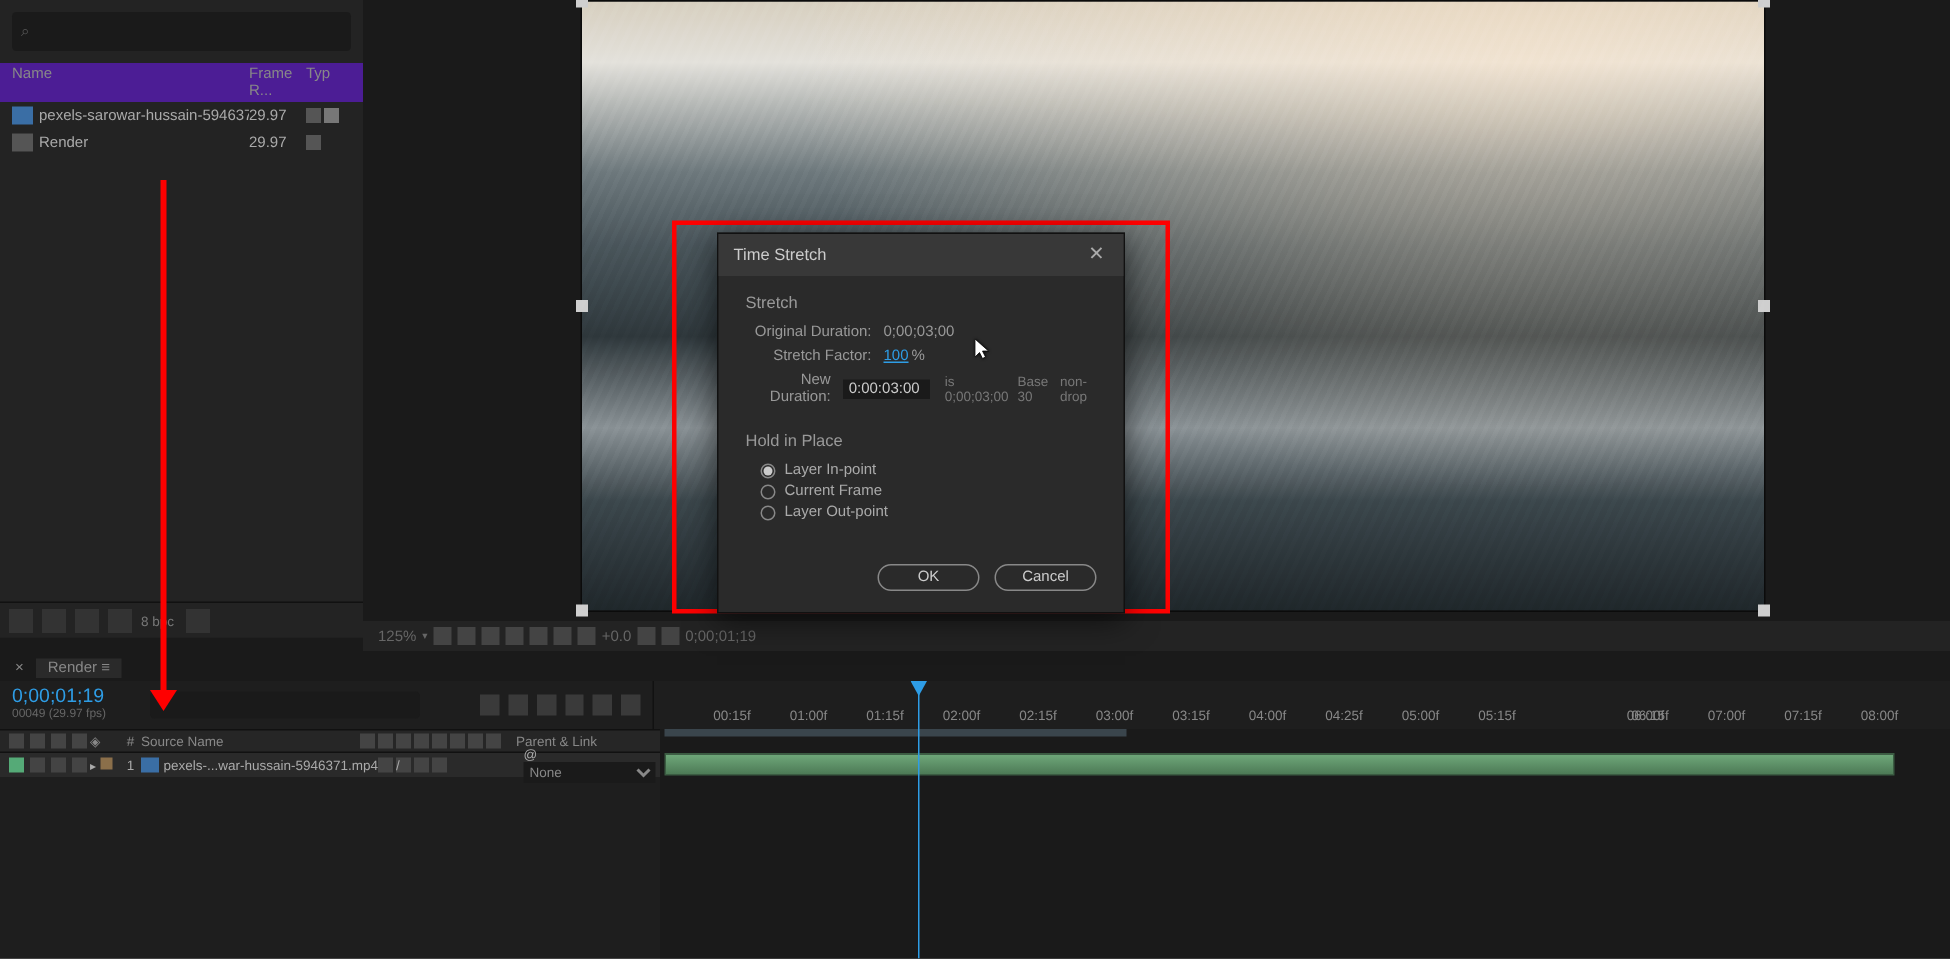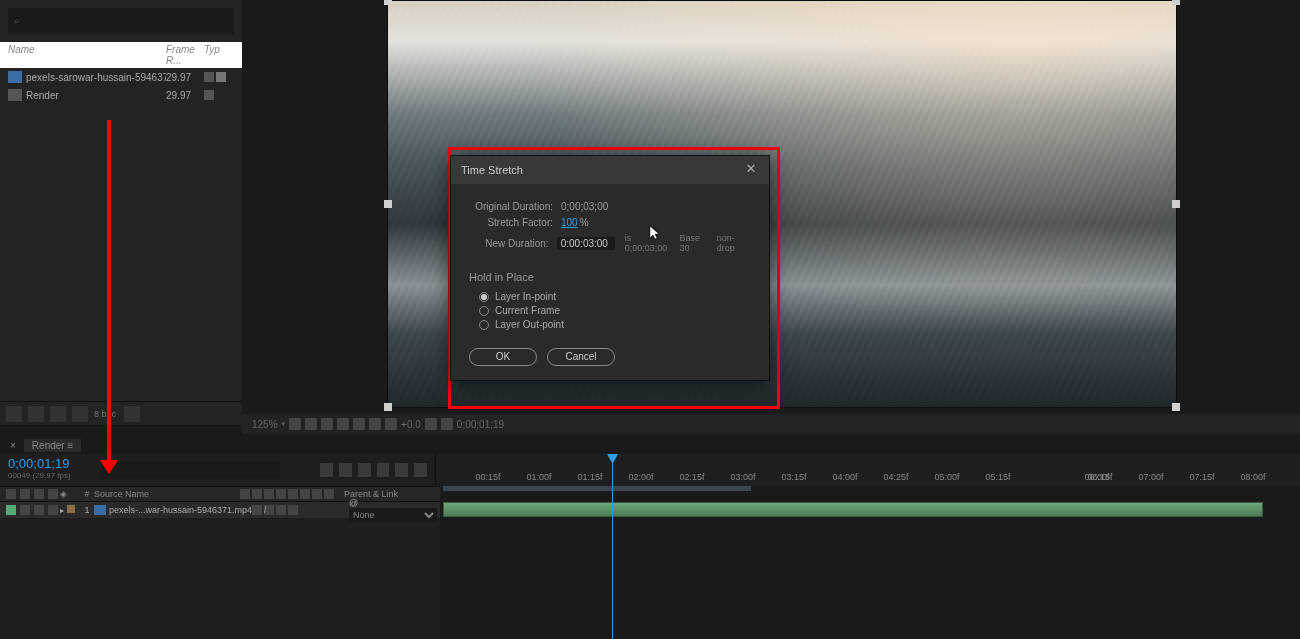--- a/index.html
+++ b/index.html
@@ -1,21 +1,21 @@
 <!DOCTYPE html>
 <html><head>
 <meta charset="utf-8">
 <style>
 * { margin: 0; padding: 0; box-sizing: border-box; font-family: "Segoe UI", Arial, sans-serif; }
 body { background: #1a1a1a; color: #999; font-size: 11px; width: 1300px; height: 639px; overflow: hidden; position: relative; }
 
 
 .project-panel { position: absolute; left: 0; top: 0; width: 242px; height: 425px; background: #232323; }
 .search-bar { height: 26px; margin: 8px; background: #1a1a1a; border-radius: 3px; display: flex; align-items: center; padding: 0 6px; }
-.project-header { display: flex; font-size: 10px; color: #888; padding: 2px 8px; background: #ffffff; font-style: italic; }
+.project-header { display: flex; font-size: 10px; color: #888; padding: 2px 8px; background: #4c1d95; }
 .ph-name { flex: 1; }
 .ph-frame { width: 38px; }
 .ph-icons { width: 30px; }
 .project-row { display: flex; align-items: center; padding: 3px 8px; font-size: 10px; color: #aaa; }
 .proj-icon { width: 14px; height: 12px; background: #3a6ea5; margin-right: 4px; flex-shrink: 0; }
 .proj-icon.render { background: #555; }
 .proj-name { flex: 1; white-space: nowrap; overflow: hidden; }
 .proj-fr { width: 38px; }
 .proj-end { width: 30px; display:flex; gap:2px; }
 .mini-icon { width:10px; height:10px; background:#555; }
@@ -85,35 +85,35 @@
 .lay-parent select { background: #1a1a1a; color: #888; border: none; font-size: 9px; width: 88px; height: 14px; }
 
 .track-area { position: absolute; left: 440px; top: 50px; right: 0; bottom: 0; background: #1a1a1a; }
 .work-area { position: absolute; top: 0; left: 3px; width: 308px; height: 5px; background: #3e4a52; opacity: .9; }
 .clip-bar { position: absolute; top: 16px; left: 3px; width: 820px; height: 15px; background: linear-gradient(#6fa87a,#4d7a56); border: 1px solid #3b5c42; }
 .playhead { position: absolute; top: -32px; bottom: 0; left: 172px; width: 1px; background: #2e9de6; }
 .playhead::before { content: ""; position: absolute; top: 0; left: -5px; width: 11px; height: 10px; background: #2e9de6; clip-path: polygon(0 0, 100% 0, 50% 100%); }
 
 
 .dialog-outline { position: absolute; left: 448px; top: 147px; width: 332px; height: 262px; border: 3px solid #ff0000; z-index: 99; pointer-events: none; }
-.dialog { position: absolute; left: 450px; top: 155px; width: 320px; background: #2a2a2a; border: 1px solid #111; z-index: 100; box-shadow: 0 4px 20px rgba(0,0,0,.6); }
+.dialog { position: absolute; left: 478px; top: 155px; width: 272px; background: #2a2a2a; border: 1px solid #111; z-index: 100; box-shadow: 0 4px 20px rgba(0,0,0,.6); }
 .dlg-title { height: 28px; background: #383838; display: flex; align-items: center; padding: 0 10px; color: #ccc; font-size: 11px; justify-content: space-between; }
 .dlg-close { width: 16px; height: 16px; color: #aaa; font-size: 13px; text-align: center; line-height: 14px; cursor: pointer; }
 .dlg-body { padding: 12px 18px 14px; }
 .dlg-section { color: #999; font-size: 11px; margin-bottom: 8px; }
 .dlg-row { display: flex; align-items: center; font-size: 10px; color: #999; margin: 5px 0; }
 .dlg-label { width: 92px; text-align: right; padding-right: 8px; }
 .dlg-val { color: #999; }
 .dlg-link { color: #2e9de6; text-decoration: underline; }
 .dlg-input { background: #1a1a1a; color: #ccc; border: none; padding: 1px 4px; width: 58px; font-size: 10px; }
 .dlg-meta { color: #777; font-size: 9px; margin-left: 10px; }
 .radio-row { display: flex; align-items: center; gap: 6px; font-size: 10px; color: #aaa; margin: 3px 0 3px 10px; }
 .radio { width: 10px; height: 10px; border: 1px solid #888; border-radius: 50%; display: inline-block; position: relative; }
 .radio.sel::after { content: ""; position: absolute; inset: 1px; background: #ccc; border-radius: 50%; }
-.dlg-buttons { display: flex; justify-content: flex-start; gap: 10px; margin-top: 18px; }
+.dlg-buttons { display: flex; justify-content: flex-end; gap: 10px; margin-top: 29px; }
 .dlg-btn { width: 68px; height: 18px; border: 1px solid #888; background: transparent; color: #ccc; font-size: 10px; border-radius: 9px; text-align: center; line-height: 16px; cursor: pointer; }
 
 .cursor { position: absolute; left: 650px; top: 226px; width: 10px; height: 14px; z-index: 200; color:#fff; }
 .cursor svg { filter: drop-shadow(0 0 1px #000); }
 </style>
 </head>
 <body>
 
 <div class="project-panel">
   <div class="search-bar">
@@ -291,20 +291,21 @@
     <div class="playhead"></div>
   </div>
 </div>
 
 <div class="dialog">
   <div class="dlg-title">
     <span>Time Stretch</span>
     <span class="dlg-close">✕</span>
   </div>
   <div class="dlg-body">
+    <div class="dlg-section">Stretch</div>
     <div class="dlg-row">
       <div class="dlg-label">Original Duration:</div>
       <div class="dlg-val">0;00;03;00</div>
     </div>
     <div class="dlg-row">
       <div class="dlg-label">Stretch Factor:</div>
       <span class="dlg-link">100</span>
       <span style="margin-left:2px">%</span>
     </div>
     <div class="dlg-row">

